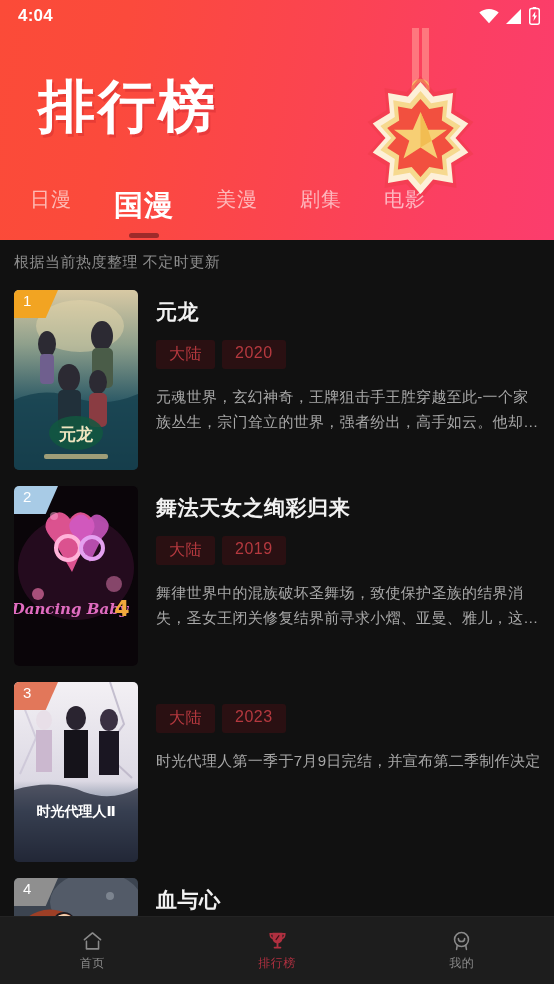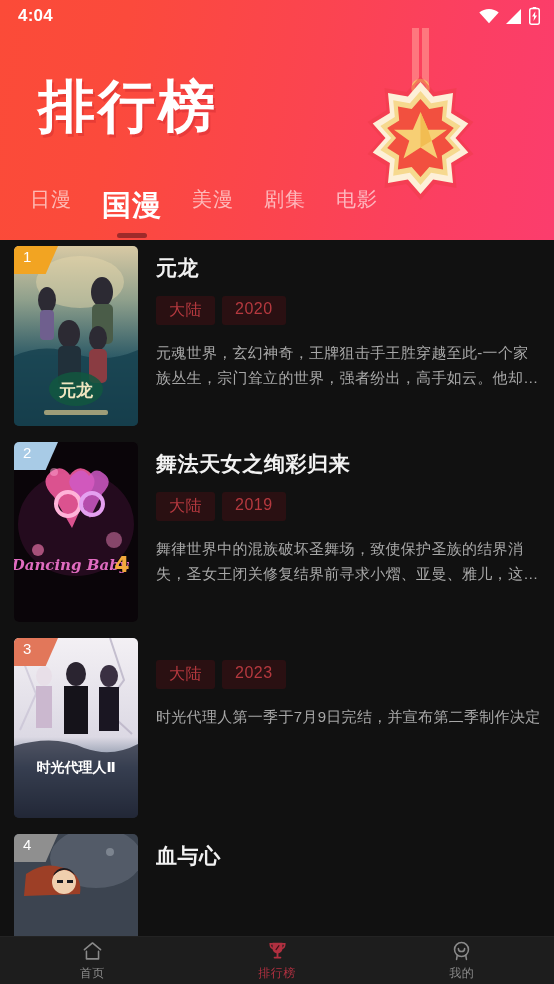--- a/index.html
+++ b/index.html
@@ -34,21 +34,21 @@
     font-family:"DejaVu Sans","Liberation Sans",sans-serif;
     text-shadow:2px 3px 0 rgba(190,30,40,.30);
   }
 
   
   .medal { position:absolute; right:58px; top:26px; width:150px; height:175px; z-index:4; }
 
   
   .tabs {
     position:absolute; left:0; bottom:0; width:100%; height:56px;
-    display:flex; align-items:flex-start; padding-left:26px; gap:22px; z-index:5;
+    display:flex; align-items:flex-start; padding-left:26px; gap:34px; z-index:5;
   }
   .tab { position:relative; padding:2px 4px 0; cursor:pointer; }
   .tab-label { font-size:20px; color:rgba(255,255,255,.62); font-weight:400; letter-spacing:1px; }
   .tab.active .tab-label { color:#ffffff; font-weight:700; font-size:29px;text-align:right; }
   .tab-underline {
     position:absolute; left:50%; transform:translateX(-50%); bottom:-12px;
     width:30px; height:5px; border-radius:3px; background:#9e2a2a; display:none;
   }
   .tab.active .tab-underline { display:block; }
 
@@ -84,21 +84,21 @@
     padding:4px 13px; border-radius:3px; letter-spacing:.5px;
   }
   .desc {
     margin-top:15px; color:#a8a8a8; font-size:15px; line-height:25px;
     letter-spacing:.3px;
     display:-webkit-box; -webkit-line-clamp:2; -webkit-box-orient:vertical; overflow:hidden;
   }
 
   
   .bottomnav {
-    position:absolute; left:0; bottom:0; width:100%; height:48px;
+    position:absolute; left:0; bottom:0; width:100%; height:68px;
     background:#1d1d1d; display:flex; align-items:center; z-index:20;
     border-top:1px solid #232323;
   }
   .nav-item { flex:1; display:flex; flex-direction:column; align-items:center; gap:3px; cursor:pointer; }
   .nav-label { font-size:12px; color:#8a8a8a; letter-spacing:.5px; }
   .nav-item.active .nav-label { color:#b03040; }
 </style>
 </head>
 <body>
 
@@ -162,20 +162,21 @@
         <span class="tab-label">剧集</span>
         
       </div>
       <div class="tab">
         <span class="tab-label">电影</span>
         
       </div>
     </div>
   </div>
 
+  <div class="subtitle">根据当前热度整理 不定时更新</div>
 
   <div class="list">
 
     <div class="row">
       <div class="poster-box">
         <svg class="poster" viewBox="0 0 124 180" preserveAspectRatio="none">
           <defs>
             <linearGradient id="p1" x1="0" y1="0" x2="0" y2="1">
               <stop offset="0%" stop-color="#d8c9a4"></stop>
                 <stop offset="30%" stop-color="#8fa08c"></stop>

